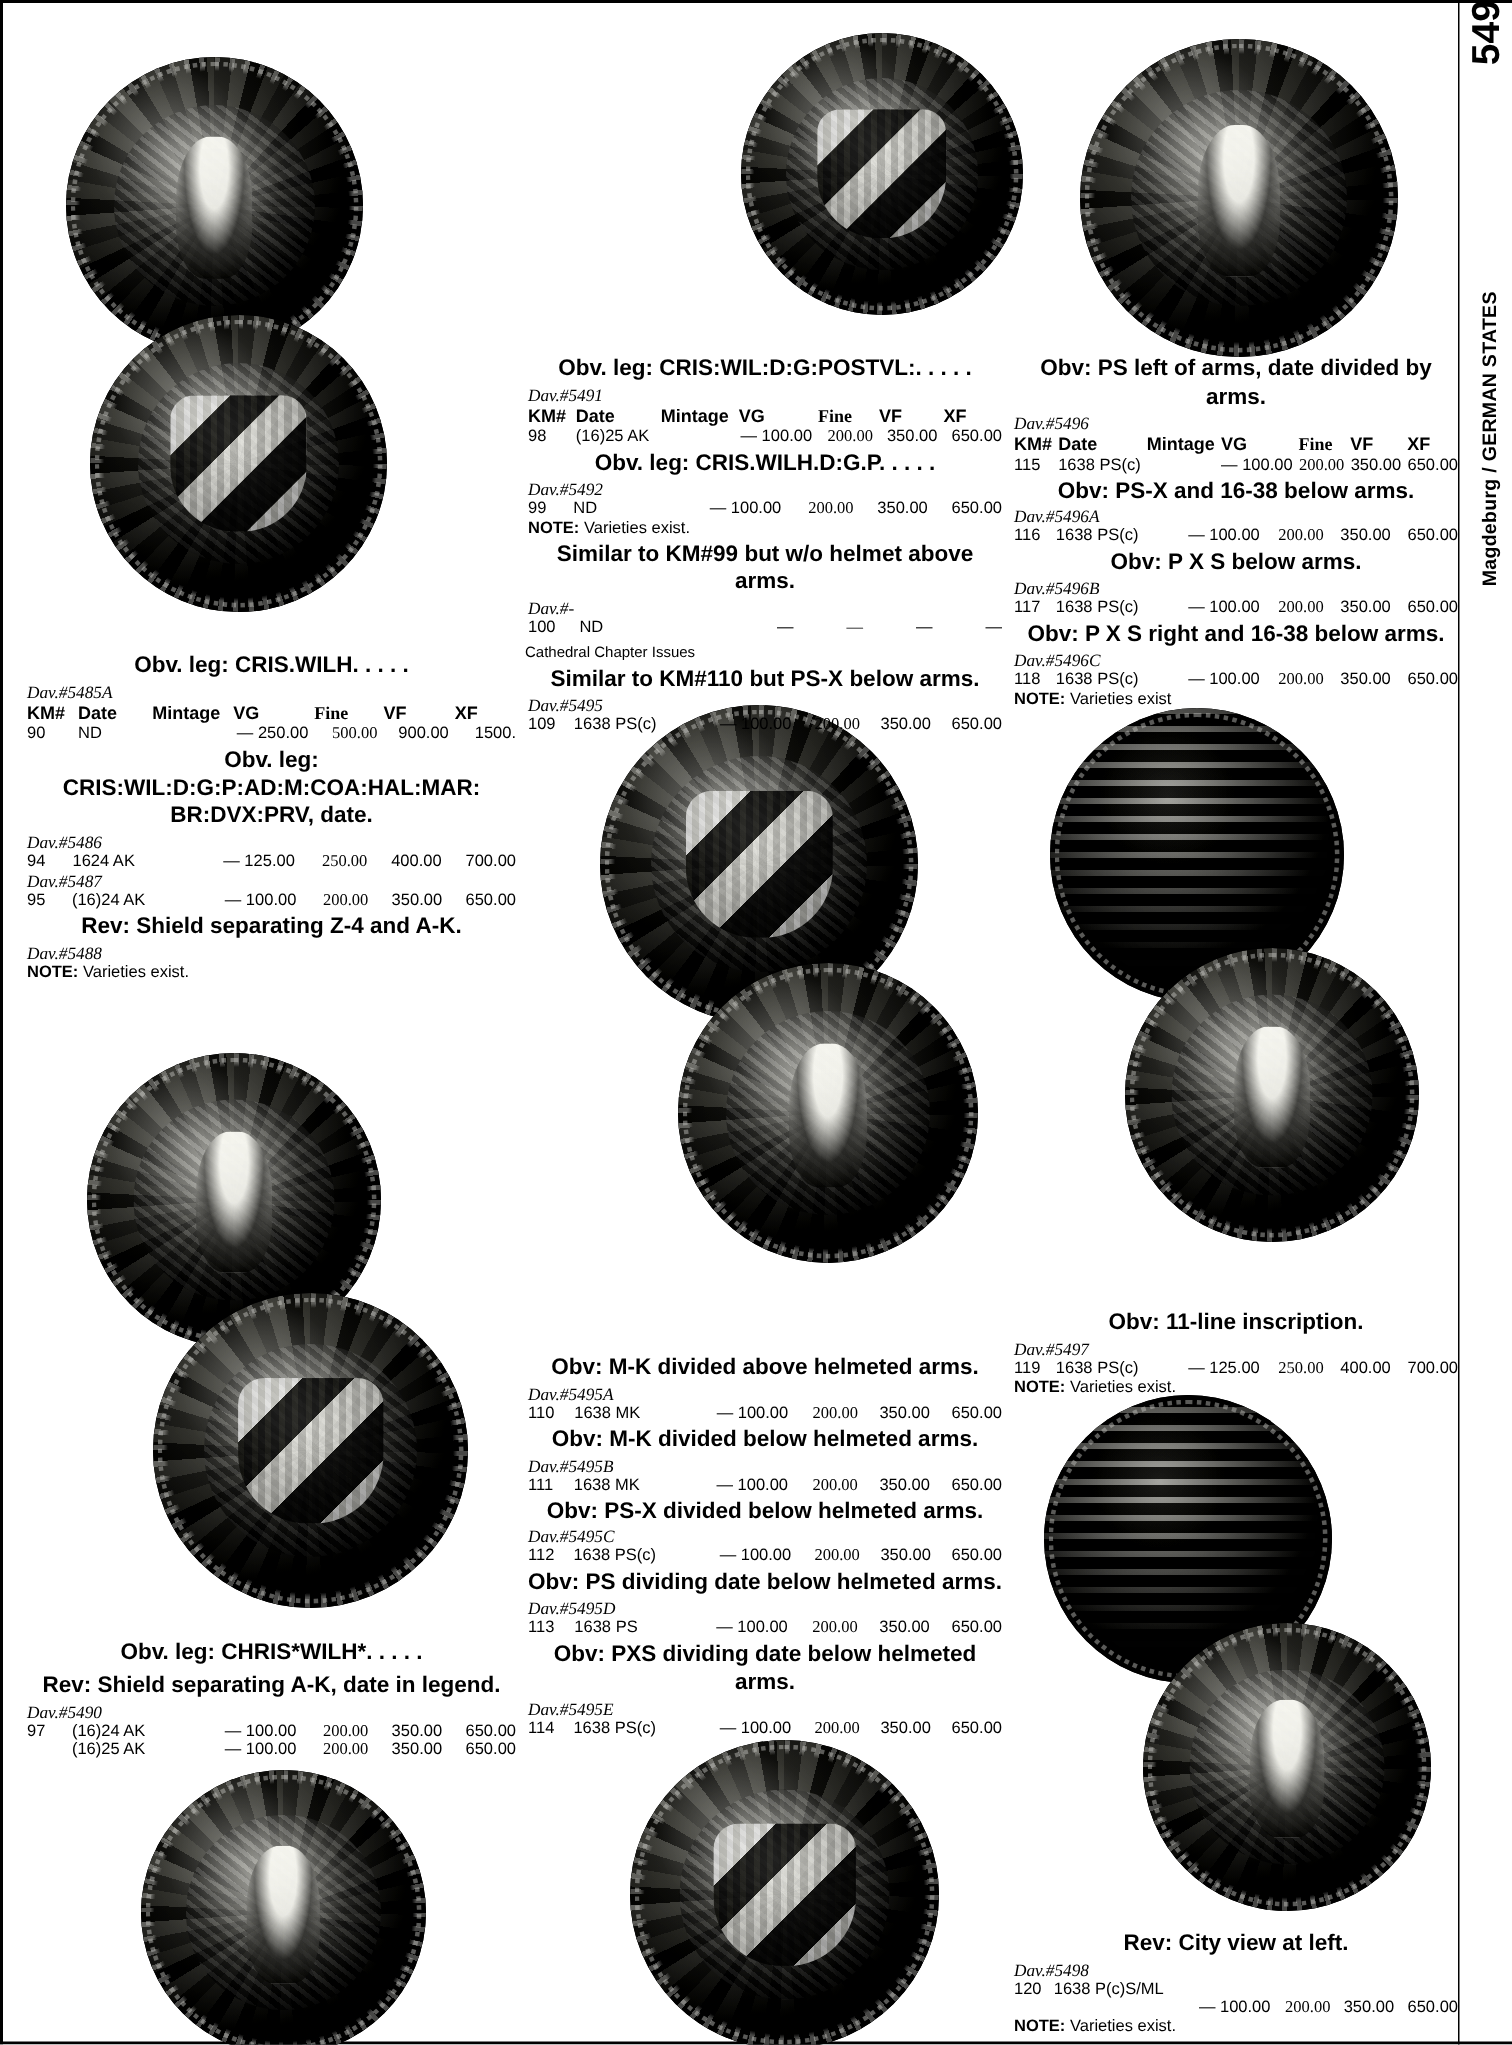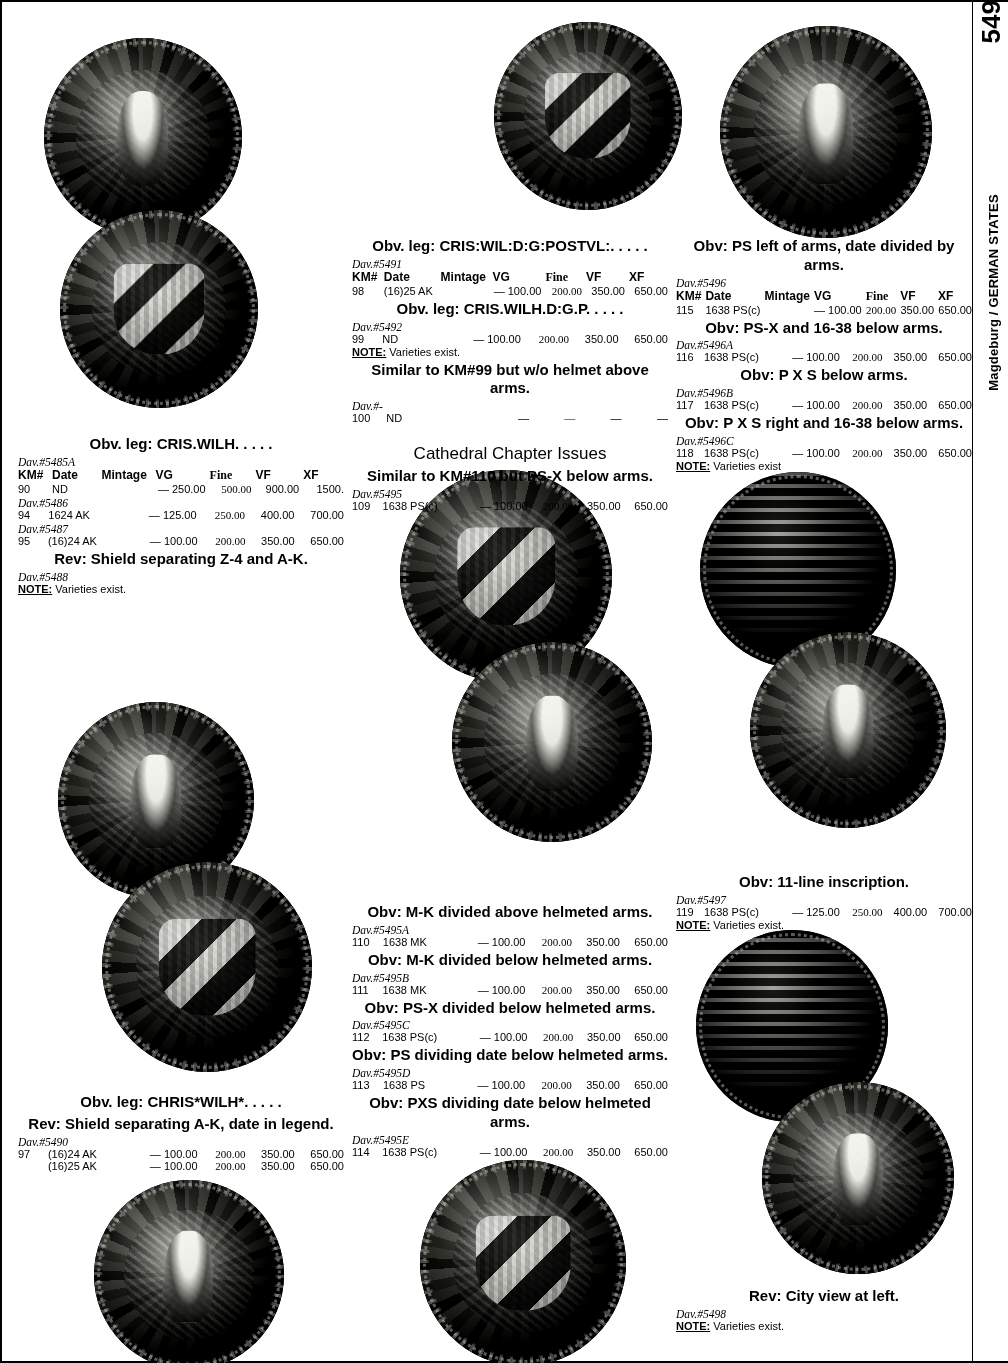--- a/index.html
+++ b/index.html
@@ -73,25 +73,24 @@
   .dav {
     font-family: "Liberation Serif", serif;
     font-style: italic;
     font-size: 11.5px;
     margin: 2px 0 0 2px;
   }
   .note {
     font-size: 11px;
     margin: 0 0 2px 2px;
   }
-  .note b { font-weight: bold; text-decoration: underline; }
+  .note b { font-weight: bold; }
   .section-title {
-    font-size: 17px;
-    text-align: center;
-    margin: 20px 0 3px;
+    font-size: 10px;
+    margin: 6px 0 3px;
   }
 
   table.price {
     border-collapse: collapse;
     font-size: 11px;
     width: 100%;
     margin: 0 0 1px 0;
   }
   table.price th {
     font-weight: bold;
@@ -320,20 +319,21 @@
         <td class="c-date">ND</td>
         <td class="c-mint"></td>
         <td class="c-vg">— 250.00</td>
         <td class="c-fine">500.00</td>
         <td class="c-vf">900.00</td>
         <td class="c-xf">1500.</td>
       </tr>
     </tbody>
       </table>
 
+    <div class="head">Obv. leg: CRIS:WIL:D:G:P:AD:M:COA:HAL:MAR: BR:DVX:PRV, date.</div>
     <div class="dav">Dav.#5486</div>
     <table class="price">
       <tbody>
           <tr>
         <td class="c-km">94</td>
         <td class="c-date">1624 AK</td>
         <td class="c-mint"></td>
         <td class="c-vg">— 125.00</td>
         <td class="c-fine">250.00</td>
         <td class="c-vf">400.00</td>
@@ -652,19 +652,41 @@
       </table>
     <div class="note">
       <b>NOTE:</b>
       <span>Varieties exist.</span>
     </div>
   </div>
 
   <div class="col col3" style="top:1282px;">
     <div class="head">Rev: City view at left.</div>
     <div class="dav">Dav.#5498</div>
+    <table class="price">
+      <tbody>
+          <tr>
+        <td class="c-km">120</td>
+        <td class="c-date">1638 P(c)S/ML</td>
+        <td class="c-mint"></td>
+        <td class="c-vg"></td>
+        <td class="c-fine"></td>
+        <td class="c-vf"></td>
+        <td class="c-xf"></td>
+      </tr>
+      <tr>
+        <td class="c-km"></td>
+        <td class="c-date"></td>
+        <td class="c-mint"></td>
+        <td class="c-vg">— 100.00</td>
+        <td class="c-fine">200.00</td>
+        <td class="c-vf">350.00</td>
+        <td class="c-xf">650.00</td>
+      </tr>
+    </tbody>
+      </table>
     <div class="note">
       <b>NOTE:</b>
       <span>Varieties exist.</span>
     </div>
   </div>
 
 </div>
 
 </body></html>

